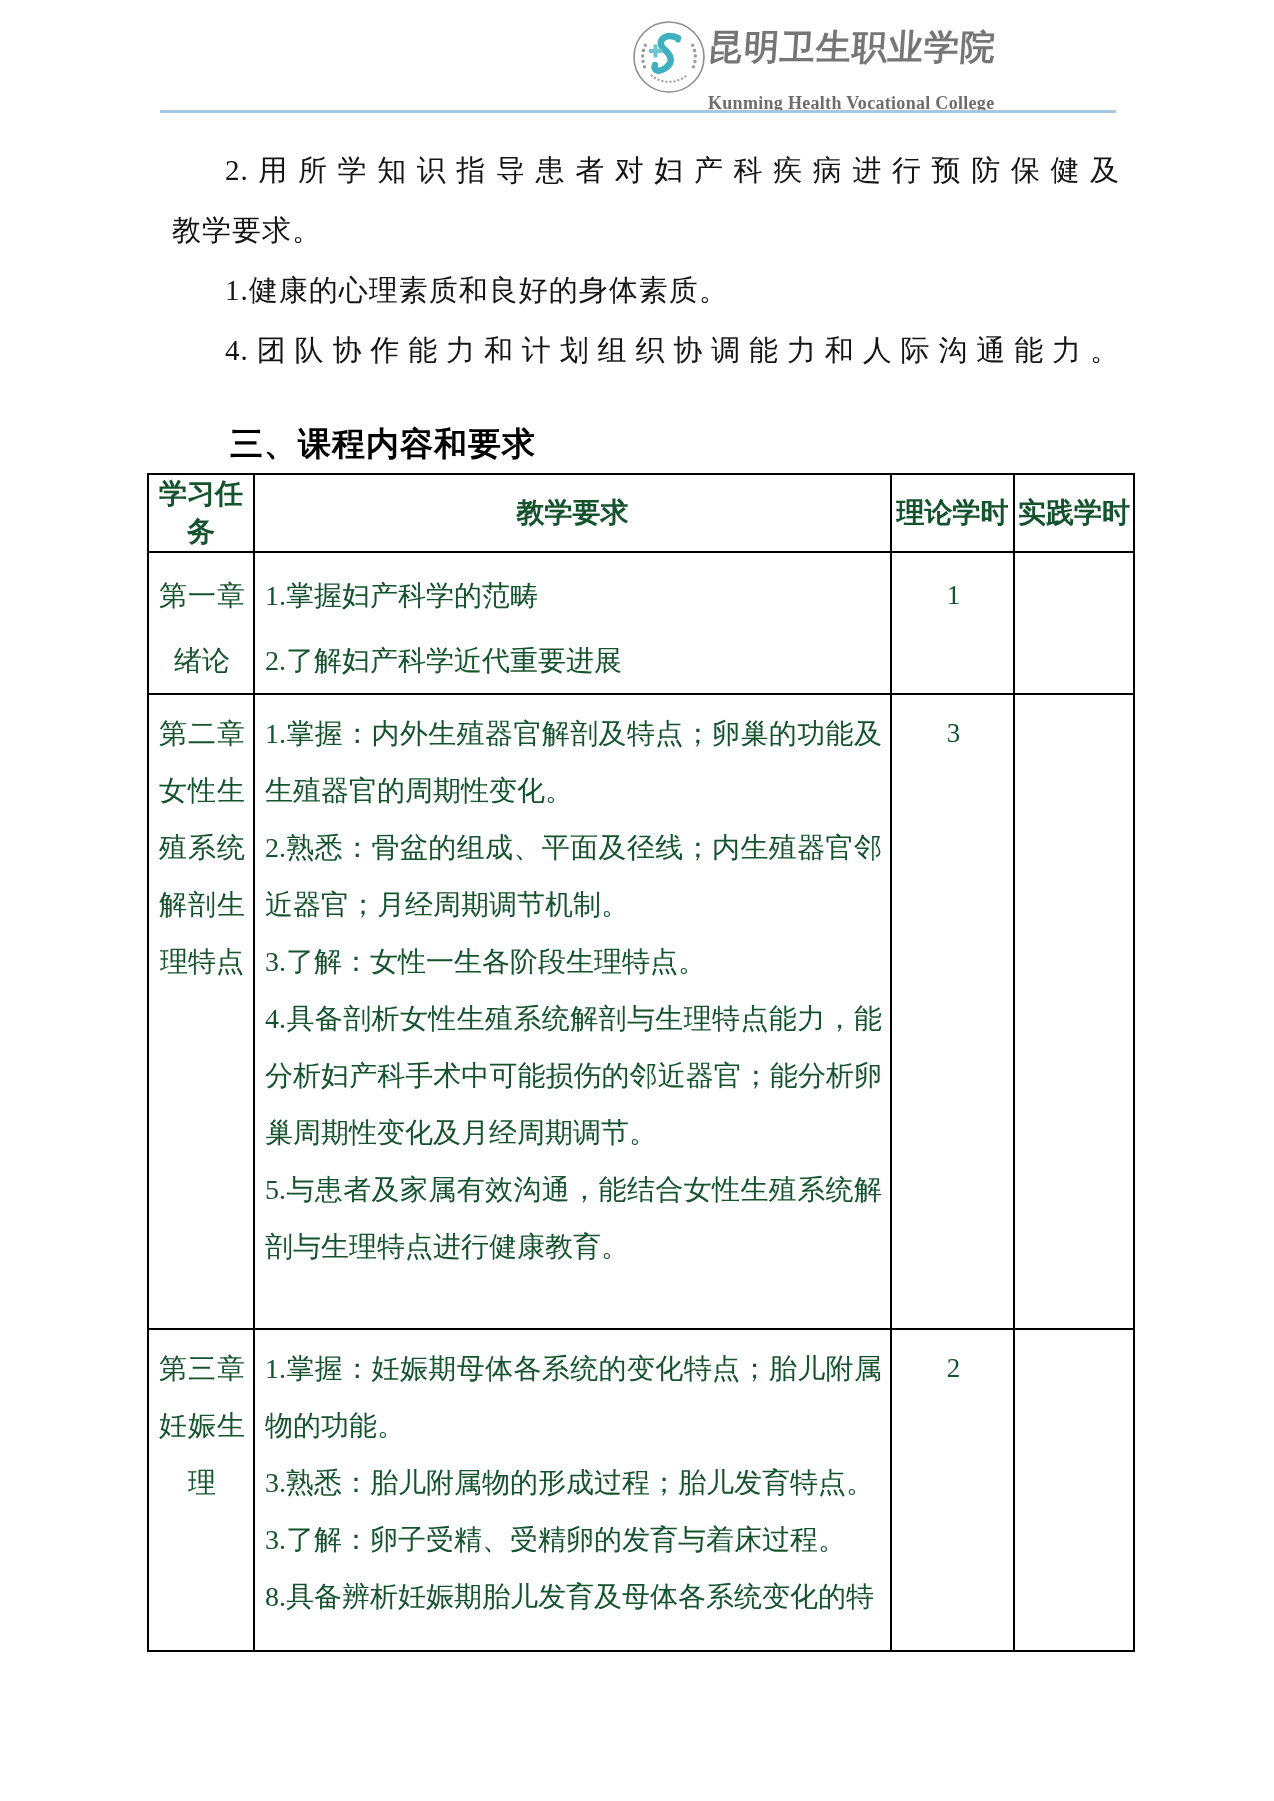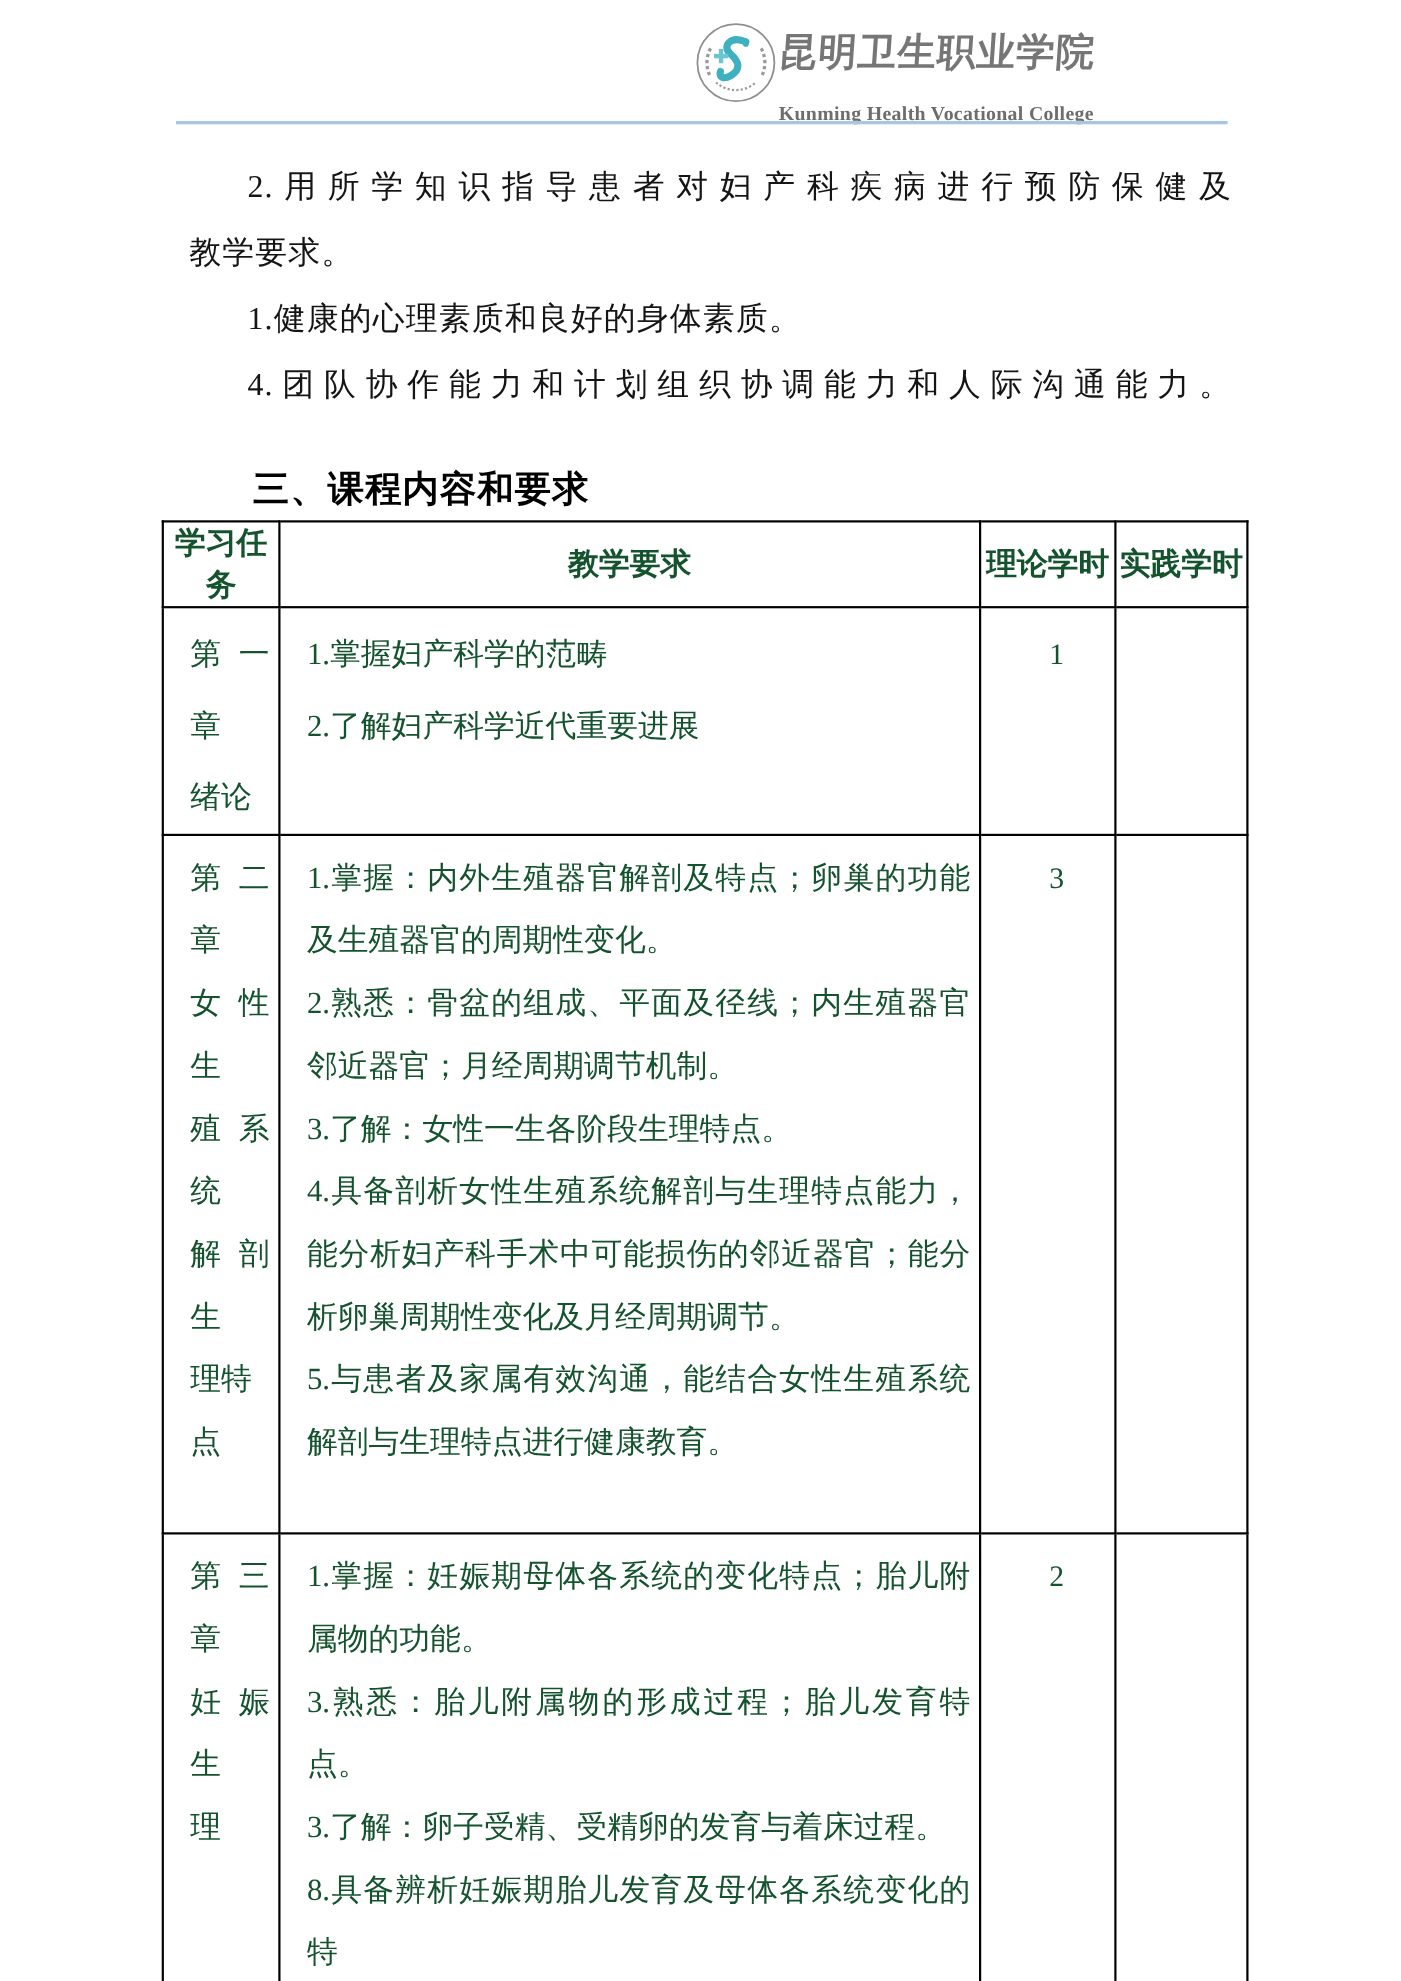--- a/index.html
+++ b/index.html
@@ -46,26 +46,26 @@
   .course-table {
     position:absolute; left:147px; top:473px;
     border-collapse:collapse; table-layout:fixed;
     width:986px; font-size:28px; color:#14532d;
   }
   .course-table th, .course-table td { border:2px solid #000; }
   .course-table thead th {
     height:61px; font-size:28px; font-weight:bold;
     text-align:center; vertical-align:middle; padding:0;
   }
-  .course-table td { vertical-align:top; padding:10px 8px 0 24px;margin-left:48px; }
+  .course-table td { vertical-align:top; padding:10px 8px 0 10px;margin-left:48px; }
   .cell-content { overflow:hidden; }
   tbody tr.row-0 td { height:122px; line-height:65px; }
   tbody tr.row-1 td { height:623px; line-height:57px; }
   tbody tr.row-2 td { height:310px; line-height:57px; }
-  .task-line { display:block; }
+  .task-line { display:block;text-align:center; }
   .task-line.stretch { text-align:justify; text-align-last:justify; }
   .req-item { text-align:justify; letter-spacing:0; }
   .hours-cell { text-align:center; padding-left:0; padding-right:0; font-size:27px; }
 </style>
 </head>
 <body>
 
 <div class="page">
 
   <div class="hdr-logo">

